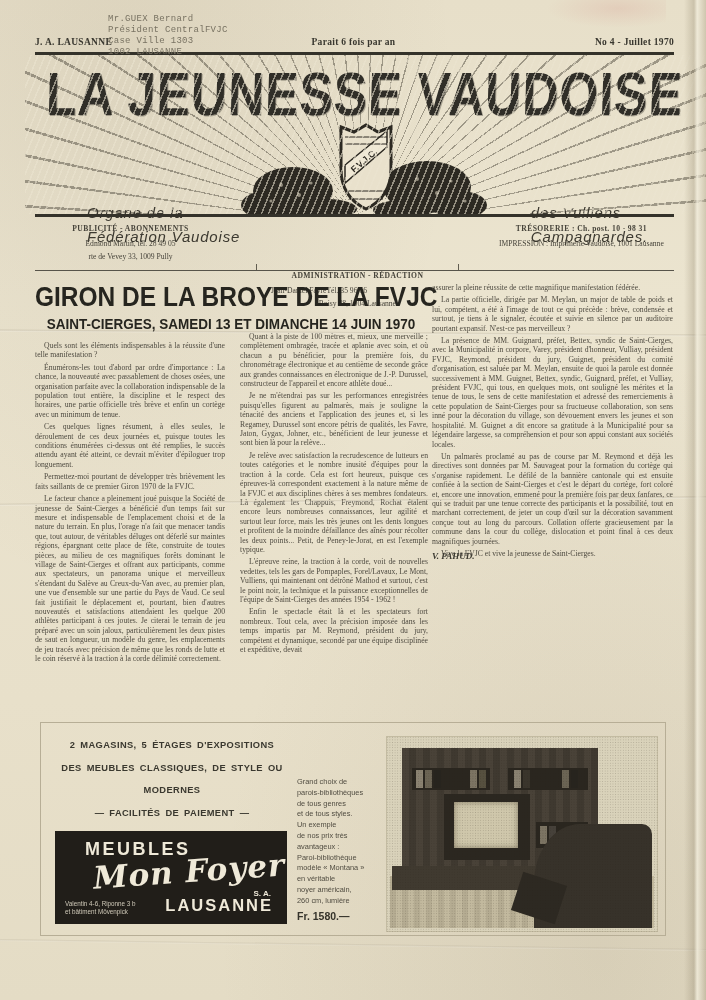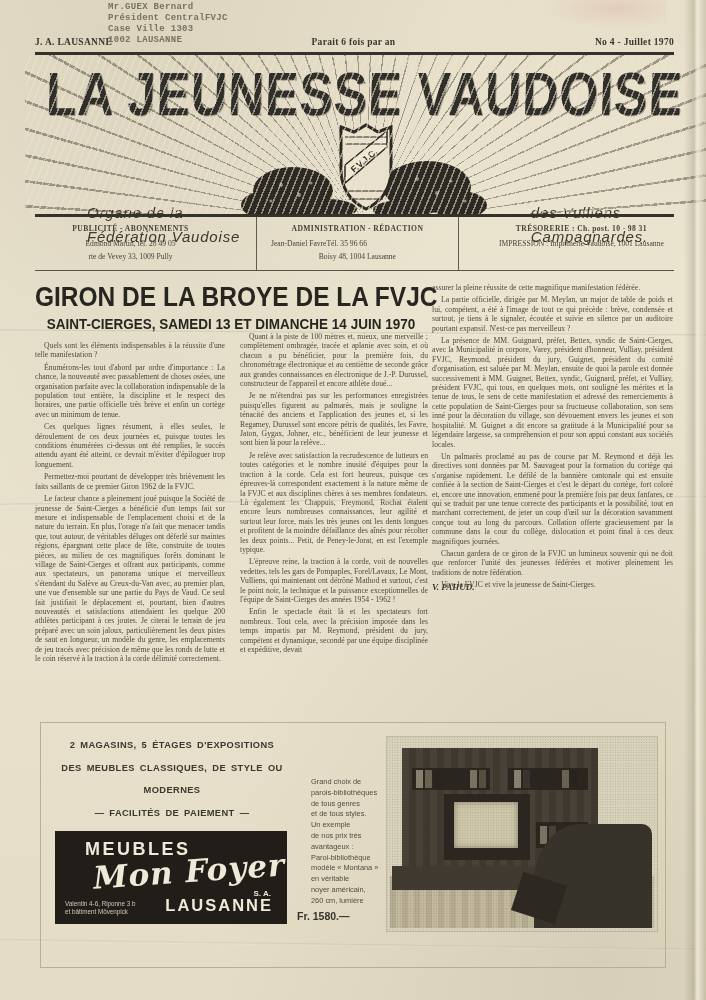--- a/index.html
+++ b/index.html
@@ -17,23 +17,23 @@
     background:linear-gradient(to right, transparent, rgba(130,118,92,.28) 45%, rgba(240,235,218,.85) 60%, rgba(150,138,110,.30)); }
   .crease { position:absolute; left:0; right:0; height:2px; pointer-events:none;
     background:linear-gradient(to bottom, rgba(115,104,82,.20), rgba(255,255,255,.25)); }
   .crease.c1 { top:332px; transform:rotate(.4deg); }
   .crease.c2 { top:500px; transform:rotate(-.6deg); }
   .crease.c3 { top:944px; transform:rotate(.8deg); opacity:.7; }
   .smudge { position:absolute; top:0; right:40px; width:120px; height:28px; pointer-events:none;
     background:radial-gradient(ellipse at 60% 30%, rgba(205,125,120,.18), transparent 70%); }
 
   
-  .mailing { position:absolute; left:108px; top:2px; z-index:5;
+  .mailing { position:absolute; left:108px; top:14px; z-index:5;
     font-family:"Liberation Mono", monospace; font-size:9px; line-height:11px;
-    color:#787262; letter-spacing:.3px;font-weight:bold; }
+    color:#787262; letter-spacing:.3px; }
 
   
   .topline { position:absolute; left:35px; right:32px; top:37px; display:flex;
     justify-content:space-between; font-family:"Liberation Serif", serif;
     font-weight:bold; font-size:9.5px; color:#39372f; letter-spacing:.3px; }
   .rule { position:absolute; left:35px; right:32px; background:#34322a; }
   .rule.top { top:52px; height:2.5px; }
   .rule.mid { top:214px; height:3px; }
   .rule.thin { top:270px; height:1.2px; background:#57544a; }
 
@@ -53,21 +53,21 @@
   .mast-sub.left { left:62px; }
   .mast-sub.right { right:58px; }
   .emblem { position:absolute; left:50%; bottom:-3px; transform:translateX(-50%); }
 
   
   .infobar { position:absolute; left:35px; right:32px; top:217px; height:53px;
     display:flex; font-family:"Liberation Serif", serif; font-size:7.6px;
     color:#46433a; text-align:center;gap:30px; }
   .infobar .col { padding-top:7px; }
   .infobar .c1 { width:33%; }
-  .infobar .c2 { width:35%; border-left:1px solid #615d50; border-right:1px solid #615d50; }
+  .infobar .c2 { width:35%; border-left:1px solid #615d50; border-right:1px solid #615d50;margin-top:47px; }
   .infobar .c3 { width:32%; }
   .infobar .t { font-weight:bold; letter-spacing:.4px; margin-bottom:6px; }
   .infobar .row2 { display:flex; padding:0 14px; margin-bottom:4px; }
   .infobar .ln { margin-bottom:4px; }
 
   
   .headline-zone { position:absolute; left:35px; top:281px; width:392px; text-align:center;
     font-family:"Liberation Sans", sans-serif; color:#26251f; }
   .headline { font-size:24.5px; font-weight:bold; letter-spacing:0; white-space:nowrap;
     transform:scaleY(1.12); transform-origin:top center; }
@@ -77,21 +77,21 @@
     color:#4e4a40; }
   .bodycol p { text-indent:9px; margin-bottom:3px; }
   .bodycol p.noindent { text-indent:0; }
   .col1 { left:35px; top:341px; width:190px; }
   .col2 { left:240px; top:332px; width:188px; }
   .col3 { left:432px; top:283px; width:241px; }
   .signature { font-weight:bold; font-style:italic; font-size:9px;
     color:#3c3a32; margin-top:-9.4px; }
 
   
-  .ad { position:absolute; left:40px; top:722px; width:626px; height:246px;
+  .ad { position:absolute; left:40px; top:722px; width:626px; height:214px;
     border:1px solid #b7ae96; }
   .ad-head { position:absolute; left:8px; top:11px; width:246px; text-align:center;
     font-family:"Liberation Sans", sans-serif; font-weight:bold; font-size:9.3px;
     line-height:22.5px; letter-spacing:.4px; word-spacing:2px; color:#3a382f; white-space:pre-line; }
   .ad-fac { position:absolute; left:8px; top:85px; width:246px; text-align:center;
     font-family:"Liberation Sans", sans-serif; font-weight:bold; font-size:9.3px;
     letter-spacing:.4px; word-spacing:2px; color:#3a382f; }
   .logo-box { position:absolute; left:14px; top:108px; width:232px; height:93px;
     background:#211e19; color:#efe9d8; overflow:hidden; }
   .logo-meubles { position:absolute; left:30px; top:8px; font-family:"Liberation Sans", sans-serif;
@@ -99,21 +99,21 @@
   .logo-script { position:absolute; left:38px; top:22px; font-family:"DejaVu Serif", serif;
     font-style:italic; font-weight:bold; font-size:31px; transform:rotate(-4deg); letter-spacing:1px; }
   .logo-sa { position:absolute; right:16px; top:58px; font-size:8px; font-weight:bold;
     font-family:"Liberation Sans", sans-serif; }
   .logo-addr { position:absolute; left:10px; bottom:8px; font-family:"Liberation Sans", sans-serif;
     font-size:6.3px; line-height:8px; color:#cfc9b8; white-space:pre-line; }
   .logo-city { position:absolute; right:14px; bottom:9px; font-family:"Liberation Sans", sans-serif;
     font-weight:bold; font-size:16.5px; letter-spacing:2px; }
   .ad-mid { position:absolute; left:256px; top:54px; width:102px;
     font-family:"Liberation Sans", sans-serif; font-size:7.4px; line-height:10.8px;
-    color:#504c41; white-space:pre-line;margin-left:14px; }
+    color:#504c41; white-space:pre-line; }
   .ad-price { position:absolute; left:256px; top:187px; font-family:"Liberation Sans", sans-serif;
     font-weight:bold; font-size:10.5px; color:#35332b; }
 
   
   .photo { position:absolute; left:345px; top:13px; width:272px; height:196px;
     background:#d9d2ba; box-shadow:inset 0 0 0 1px #c4bca2; }
   .photo::after { content:""; position:absolute; inset:0;
     background-image:radial-gradient(rgba(40,35,25,.22) .7px, transparent .8px);
     background-size:2.6px 2.6px; }
   .ph-floor { position:absolute; left:4px; bottom:4px; right:4px; height:52px;
@@ -219,38 +219,37 @@
 
   <div class="headline-zone">
     <div class="headline">GIRON DE LA BROYE DE LA FVJC</div>
     <div class="subheadline">SAINT-CIERGES, SAMEDI 13 ET DIMANCHE 14 JUIN 1970</div>
   </div>
 
   <div class="bodycol col1">
     <p>Quels sont les éléments indispensables à la réussite d'une telle manifestation ?</p>
     <p>Énumérons-les tout d'abord par ordre d'importance : La chance, la nouveauté avec passablement de choses osées, une organisation parfaite avec la collaboration indispensable de la population tout entière, la discipline et le respect des horaires, une partie officielle très brève et enfin un cortège avec un minimum de tenue.</p>
     <p>Ces quelques lignes résument, à elles seules, le déroulement de ces deux journées et, puisque toutes les conditions énumérées ci-dessus ont été remplies, le succès attendu ayant été atteint, ce devrait m'éviter d'épiloguer trop longuement.</p>
-    <p>Permettez-moi pourtant de développer très brièvement les faits saillants de ce premier Giron 1962 de la FVJC.</p>
+    <p>Permettez-moi pourtant de développer très brièvement les faits saillants de ce premier Giron 1970 de la FVJC.</p>
     <p>Le facteur chance a pleinement joué puisque la Société de jeunesse de Saint-Cierges a bénéficié d'un temps fait sur mesure et indispensable de l'emplacement choisi et de la nature du terrain. En plus, l'orage n'a fait que menacer tandis que, tout autour, de véritables déluges ont déferlé sur maintes régions, épargnant cette place de fête, construite de toutes pièces, au milieu de ces magnifiques forêts dominant le village de Saint-Cierges et offrant aux participants, comme aux spectateurs, un panorama unique et merveilleux s'étendant du Salève au Creux-du-Van avec, au premier plan, une vue d'ensemble sur une partie du Pays de Vaud. Ce seul fait justifiait le déplacement et, pourtant, bien d'autres nouveautés et satisfactions attendaient les quelque 200 athlètes participant à ces joutes. Je citerai le terrain de jeu préparé avec un soin jaloux, particulièrement les deux pistes de saut en longueur, un modèle du genre, les emplacements de jeu tracés avec précision de même que les ronds de lutte et le coin réservé à la traction à la corde délimité correctement.</p>
   </div>
 
   <div class="bodycol col2">
     <p>Quant à la piste de 100 mètres et, mieux, une merveille ; complètement ombragée, tracée et aplanie avec soin, et où chacun a pu bénéficier, pour la première fois, du chronométrage électronique et au centième de seconde grâce aux grandes connaissances en électronique de J.-P. Durussel, constructeur de l'appareil et encore athlète doué...</p>
     <p>Je ne m'étendrai pas sur les performances enregistrées puisqu'elles figurent au palmarès, mais je souligne la ténacité des anciens et l'application des jeunes et, si les Regamey, Durussel sont encore pétris de qualités, les Favre, Jaton, Gygax, Johner, etc., bénéficient de leur jeunesse et sont bien là pour la relève...</p>
     <p>Je relève avec satisfaction la recrudescence de lutteurs en toutes catégories et le nombre inusité d'équipes pour la traction à la corde. Cela est fort heureux, puisque ces épreuves-là correspondent exactement à la nature même de la FVJC et aux disciplines chères à ses membres fondateurs. Là également les Chappuis, Freymond, Rochat étalent encore leurs nombreuses connaissances, leur agilité et surtout leur force, mais les très jeunes ont les dents longues et profitent de la moindre défaillance des aînés pour récolter les deux points... Petit, de Peney-le-Jorat, en est l'exemple typique.</p>
     <p>L'épreuve reine, la traction à la corde, voit de nouvelles vedettes, tels les gars de Pompaples, Forel/Lavaux, Le Mont, Vulliens, qui maintenant ont détrôné Mathod et surtout, c'est le point noir, la technique et la puissance exceptionnelles de l'équipe de Saint-Cierges des années 1954 - 1962 !</p>
     <p>Enfin le spectacle était là et les spectateurs fort nombreux. Tout cela, avec la précision imposée dans les temps impartis par M. Reymond, président du jury, compétent et dynamique, secondé par une équipe disciplinée et expéditive, devait</p>
   </div>
 
   <div class="bodycol col3">
     <p class="noindent">assurer la pleine réussite de cette magnifique manifestation fédérée.</p>
     <p>La partie officielle, dirigée par M. Meylan, un major de table de poids et lui, compétent, a été à l'image de tout ce qui précède : brève, condensée et surtout, je tiens à le signaler, écoutée et suivie en silence par un auditoire pourtant expansif. N'est-ce pas merveilleux ?</p>
     <p>La présence de MM. Guignard, préfet, Bettex, syndic de Saint-Cierges, avec la Municipalité in corpore, Varey, président d'honneur, Vulliay, président FVJC, Reymond, président du jury, Guignet, président du comité d'organisation, est saluée par M. Meylan, ensuite de quoi la parole est donnée successivement à MM. Guignet, Bettex, syndic, Guignard, préfet, et Vulliay, président FVJC, qui tous, en quelques mots, ont souligné les mérites et la tenue de tous, le sens de cette manifestation et adressé des remerciements à cette population de Saint-Cierges pour sa fructueuse collaboration, son sens inné pour la décoration du village, son dévouement envers les jeunes et son hospitalité. M. Guignet a dit encore sa gratitude à la Municipalité pour sa légendaire largesse, sa compréhension et pour son appui constant aux sociétés locales.</p>
     <p>Un palmarès proclamé au pas de course par M. Reymond et déjà les directives sont données par M. Sauvageat pour la formation du cortège qui s'organise rapidement. Le défilé de la bannière cantonale qui est ensuite confiée à la section de Saint-Cierges et c'est le départ du cortège, fort coloré et, encore une innovation, emmené pour la première fois par deux fanfares, ce qui se traduit par une tenue correcte des participants et la possibilité, tout en marchant correctement, de jeter un coup d'œil sur la décoration savamment conçue tout au long du parcours. Collation offerte gracieusement par la commune dans la cour du collège, dislocation et point final à ces deux magnifiques journées.</p>
-    <p>Chacun gardera de ce giron de la FVJC un lumineux souvenir qui ne doit que renforcer l'unité des jeunesses fédérées et motiver pleinement les traditions de notre fédération.</p>
     <p>Vive la FVJC et vive la jeunesse de Saint-Cierges.</p>
     <div class="signature">V. PAHUD.</div>
   </div>
 
   <div class="ad">
     <div class="ad-head">2 MAGASINS, 5 ÉTAGES D'EXPOSITIONS
 DES MEUBLES CLASSIQUES, DE STYLE OU
 MODERNES</div>
     <div class="ad-fac">— FACILITÉS DE PAIEMENT —</div>
 

